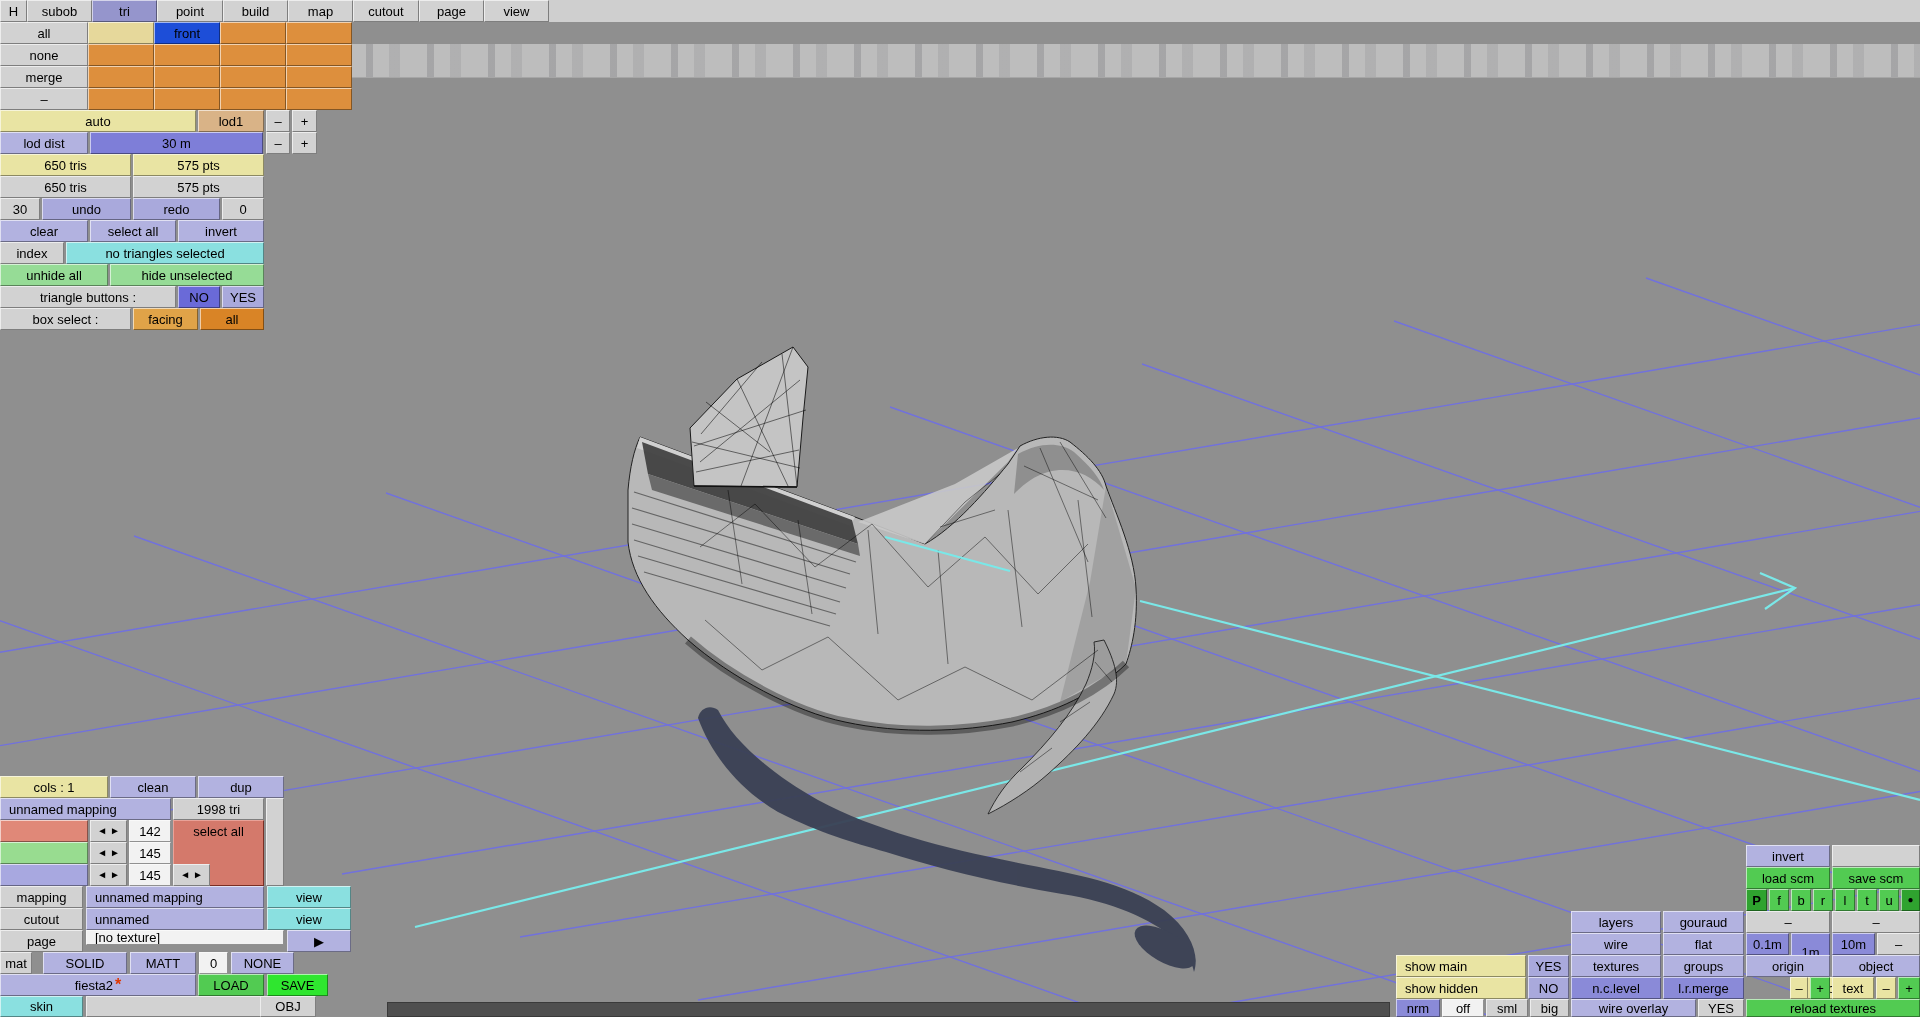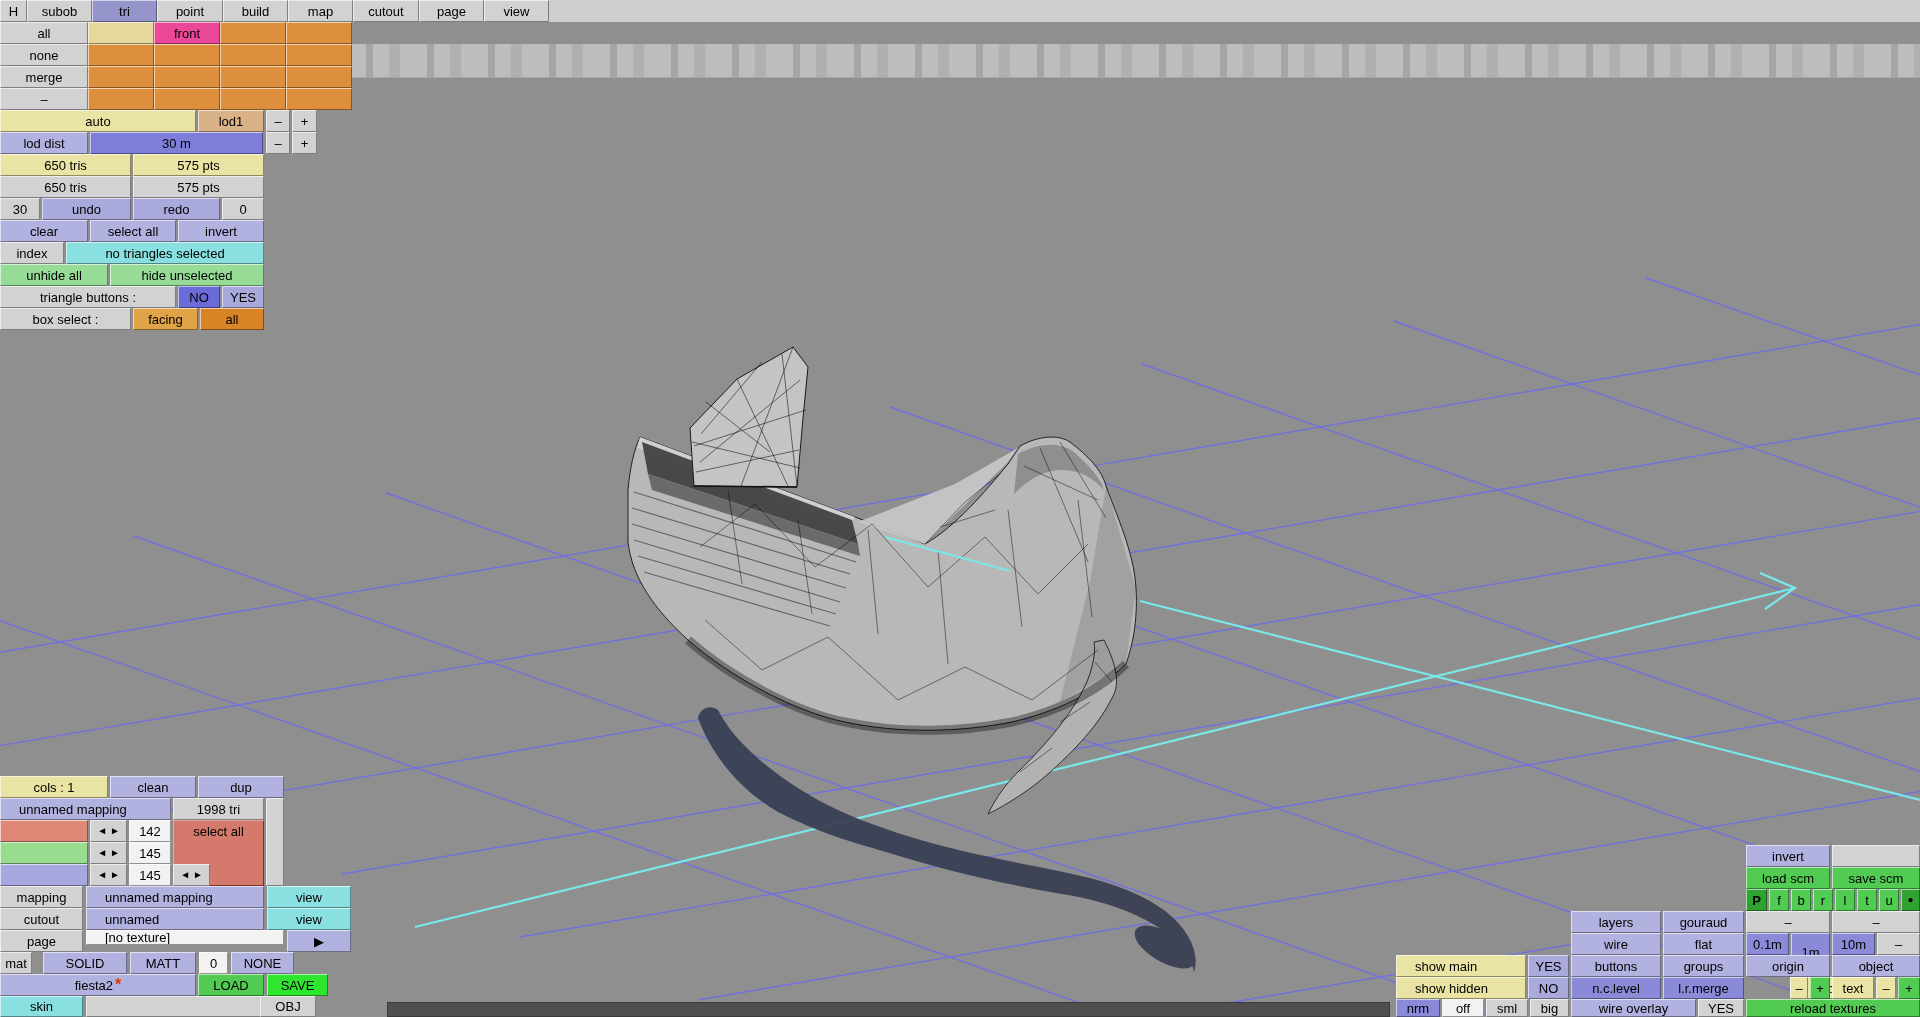--- a/index.html
+++ b/index.html
@@ -3,30 +3,30 @@
 <meta charset="utf-8">
 <style>
   *{box-sizing:border-box}
   html,body{margin:0;padding:0}
   body{width:1920px;height:1017px;position:relative;overflow:hidden;background:#8f8f8f;
        font-family:"Liberation Sans",sans-serif}
   .c{position:absolute;display:flex;align-items:center;justify-content:center;
      font-size:13px;color:#000;line-height:1;white-space:nowrap;overflow:hidden;
      border:1px solid rgba(0,0,0,.40);border-top-color:rgba(255,255,255,.6);
      border-left-color:rgba(255,255,255,.6)}
-  .left{justify-content:flex-start;padding-left:18px}
+  .left{justify-content:flex-start;padding-left:8px}
   .sm{font-size:10px}
   .bold{font-weight:bold}
   
   .gry{background:#d2d2d2}
   .or{background:#dd8f3d}
   .orl{background:#e0a348}
   .ord{background:#d98426}
   .pale{background:#e6d89b}
-  .tan{background:#ec4899}
+  .tan{background:#1d4ed8}
   .tan2{background:#d9b387}
   .yel{background:#e9e4a3}
   .lav{background:#b2b2e0}
   .lav2{background:#a9a9dc}
   .blu{background:#7e7ed8}
   .blu2{background:#6a6ad8}
   .blu3{background:#8a8ad8}
   .cyn{background:#8ae0e0}
   .grn{background:#96dc96}
   .grnb{background:#52cb52}
@@ -276,21 +276,21 @@
 
 <div class="c lav" style="left:1571px;top:933px;width:90px;height:22px">wire</div>
 <div class="c lav" style="left:1663px;top:933px;width:81px;height:22px">flat</div>
 <div class="c blu3" style="left:1746px;top:933px;width:43px;height:22px">0.1m</div>
 <div class="c blu3" style="left:1791px;top:933px;width:39px;height:38px">1m</div>
 <div class="c blu3" style="left:1832px;top:933px;width:43px;height:22px">10m</div>
 <div class="c gry" style="left:1877px;top:933px;width:43px;height:22px">–</div>
 
 <div class="c yel left" style="left:1396px;top:955px;width:130px;height:22px">show main</div>
 <div class="c lav2" style="left:1528px;top:955px;width:41px;height:22px">YES</div>
-<div class="c lav" style="left:1571px;top:955px;width:90px;height:22px">buttons</div>
+<div class="c lav" style="left:1571px;top:955px;width:90px;height:22px">textures</div>
 <div class="c lav" style="left:1663px;top:955px;width:81px;height:22px">groups</div>
 <div class="c lav" style="left:1746px;top:955px;width:84px;height:22px">origin</div>
 <div class="c lav" style="left:1832px;top:955px;width:88px;height:22px">object</div>
 
 <div class="c yel left" style="left:1396px;top:977px;width:130px;height:22px">show hidden</div>
 <div class="c lav2" style="left:1528px;top:977px;width:41px;height:22px">NO</div>
 <div class="c blu3" style="left:1571px;top:977px;width:90px;height:22px">n.c.level</div>
 <div class="c blu3" style="left:1663px;top:977px;width:81px;height:22px">l.r.merge</div>
 <div class="c yel" style="left:1800px;top:977px;width:45px;height:22px">blob</div>
 <div class="c yel" style="left:1790px;top:977px;width:18px;height:22px">–</div>

